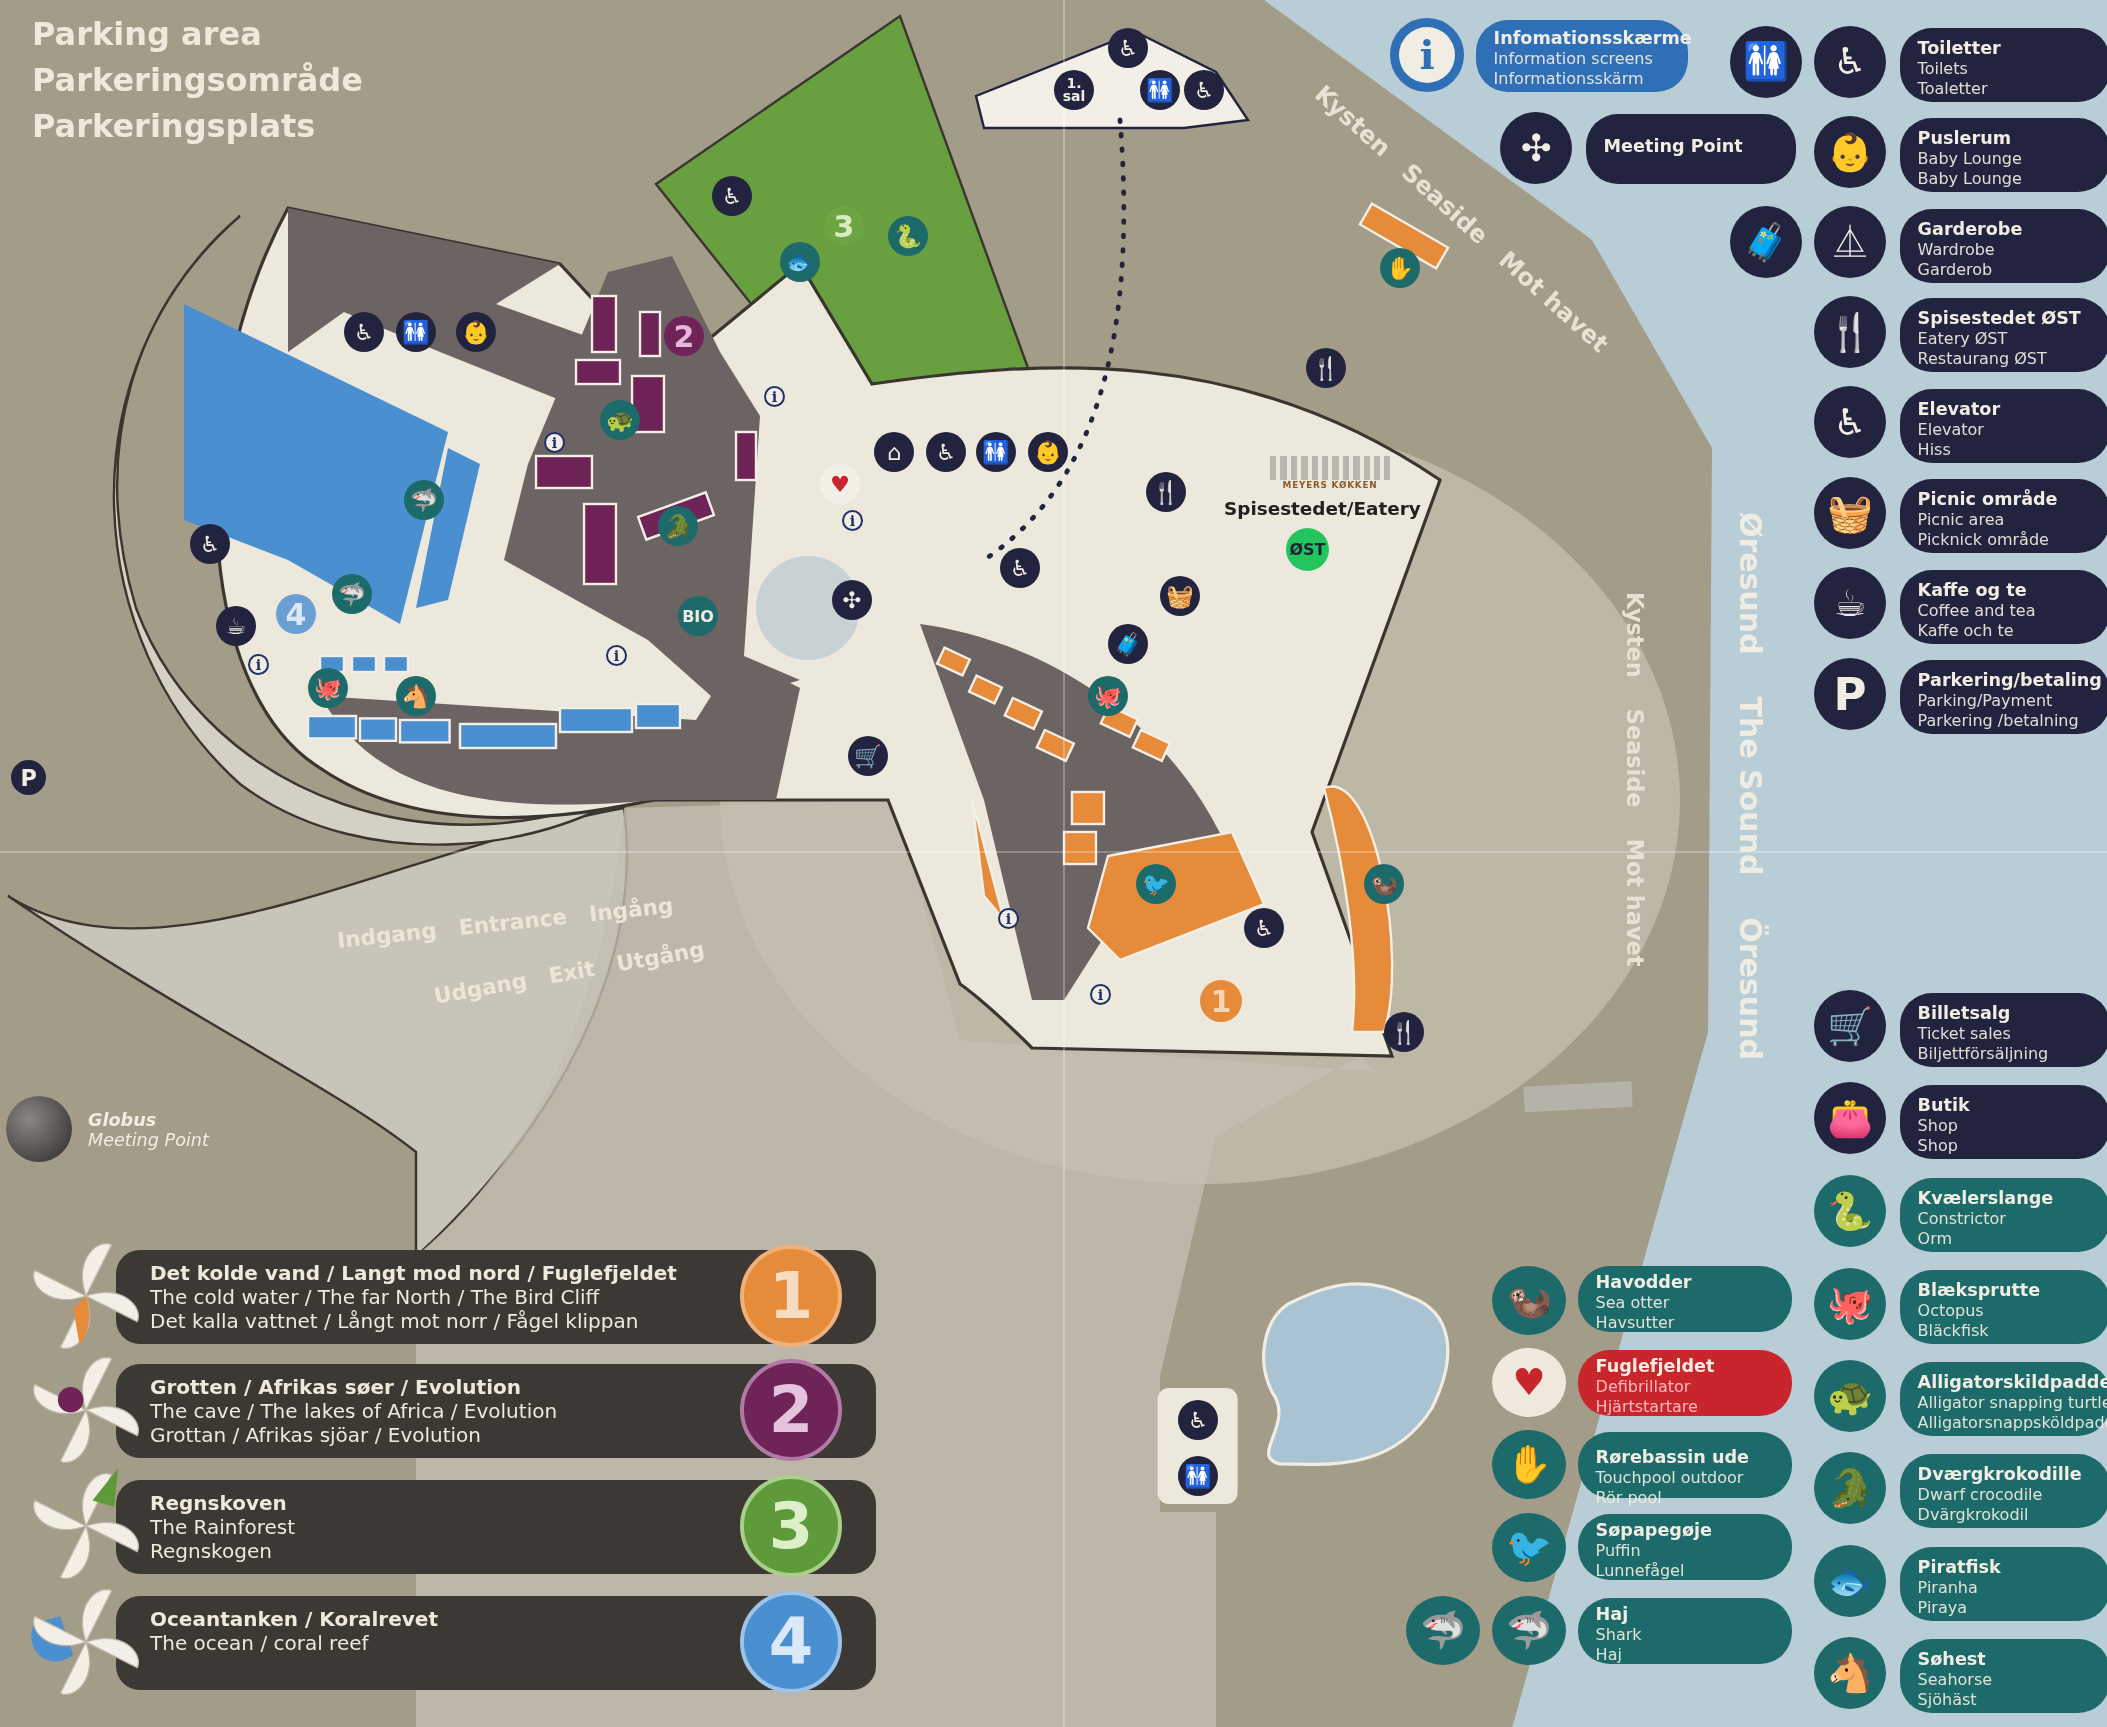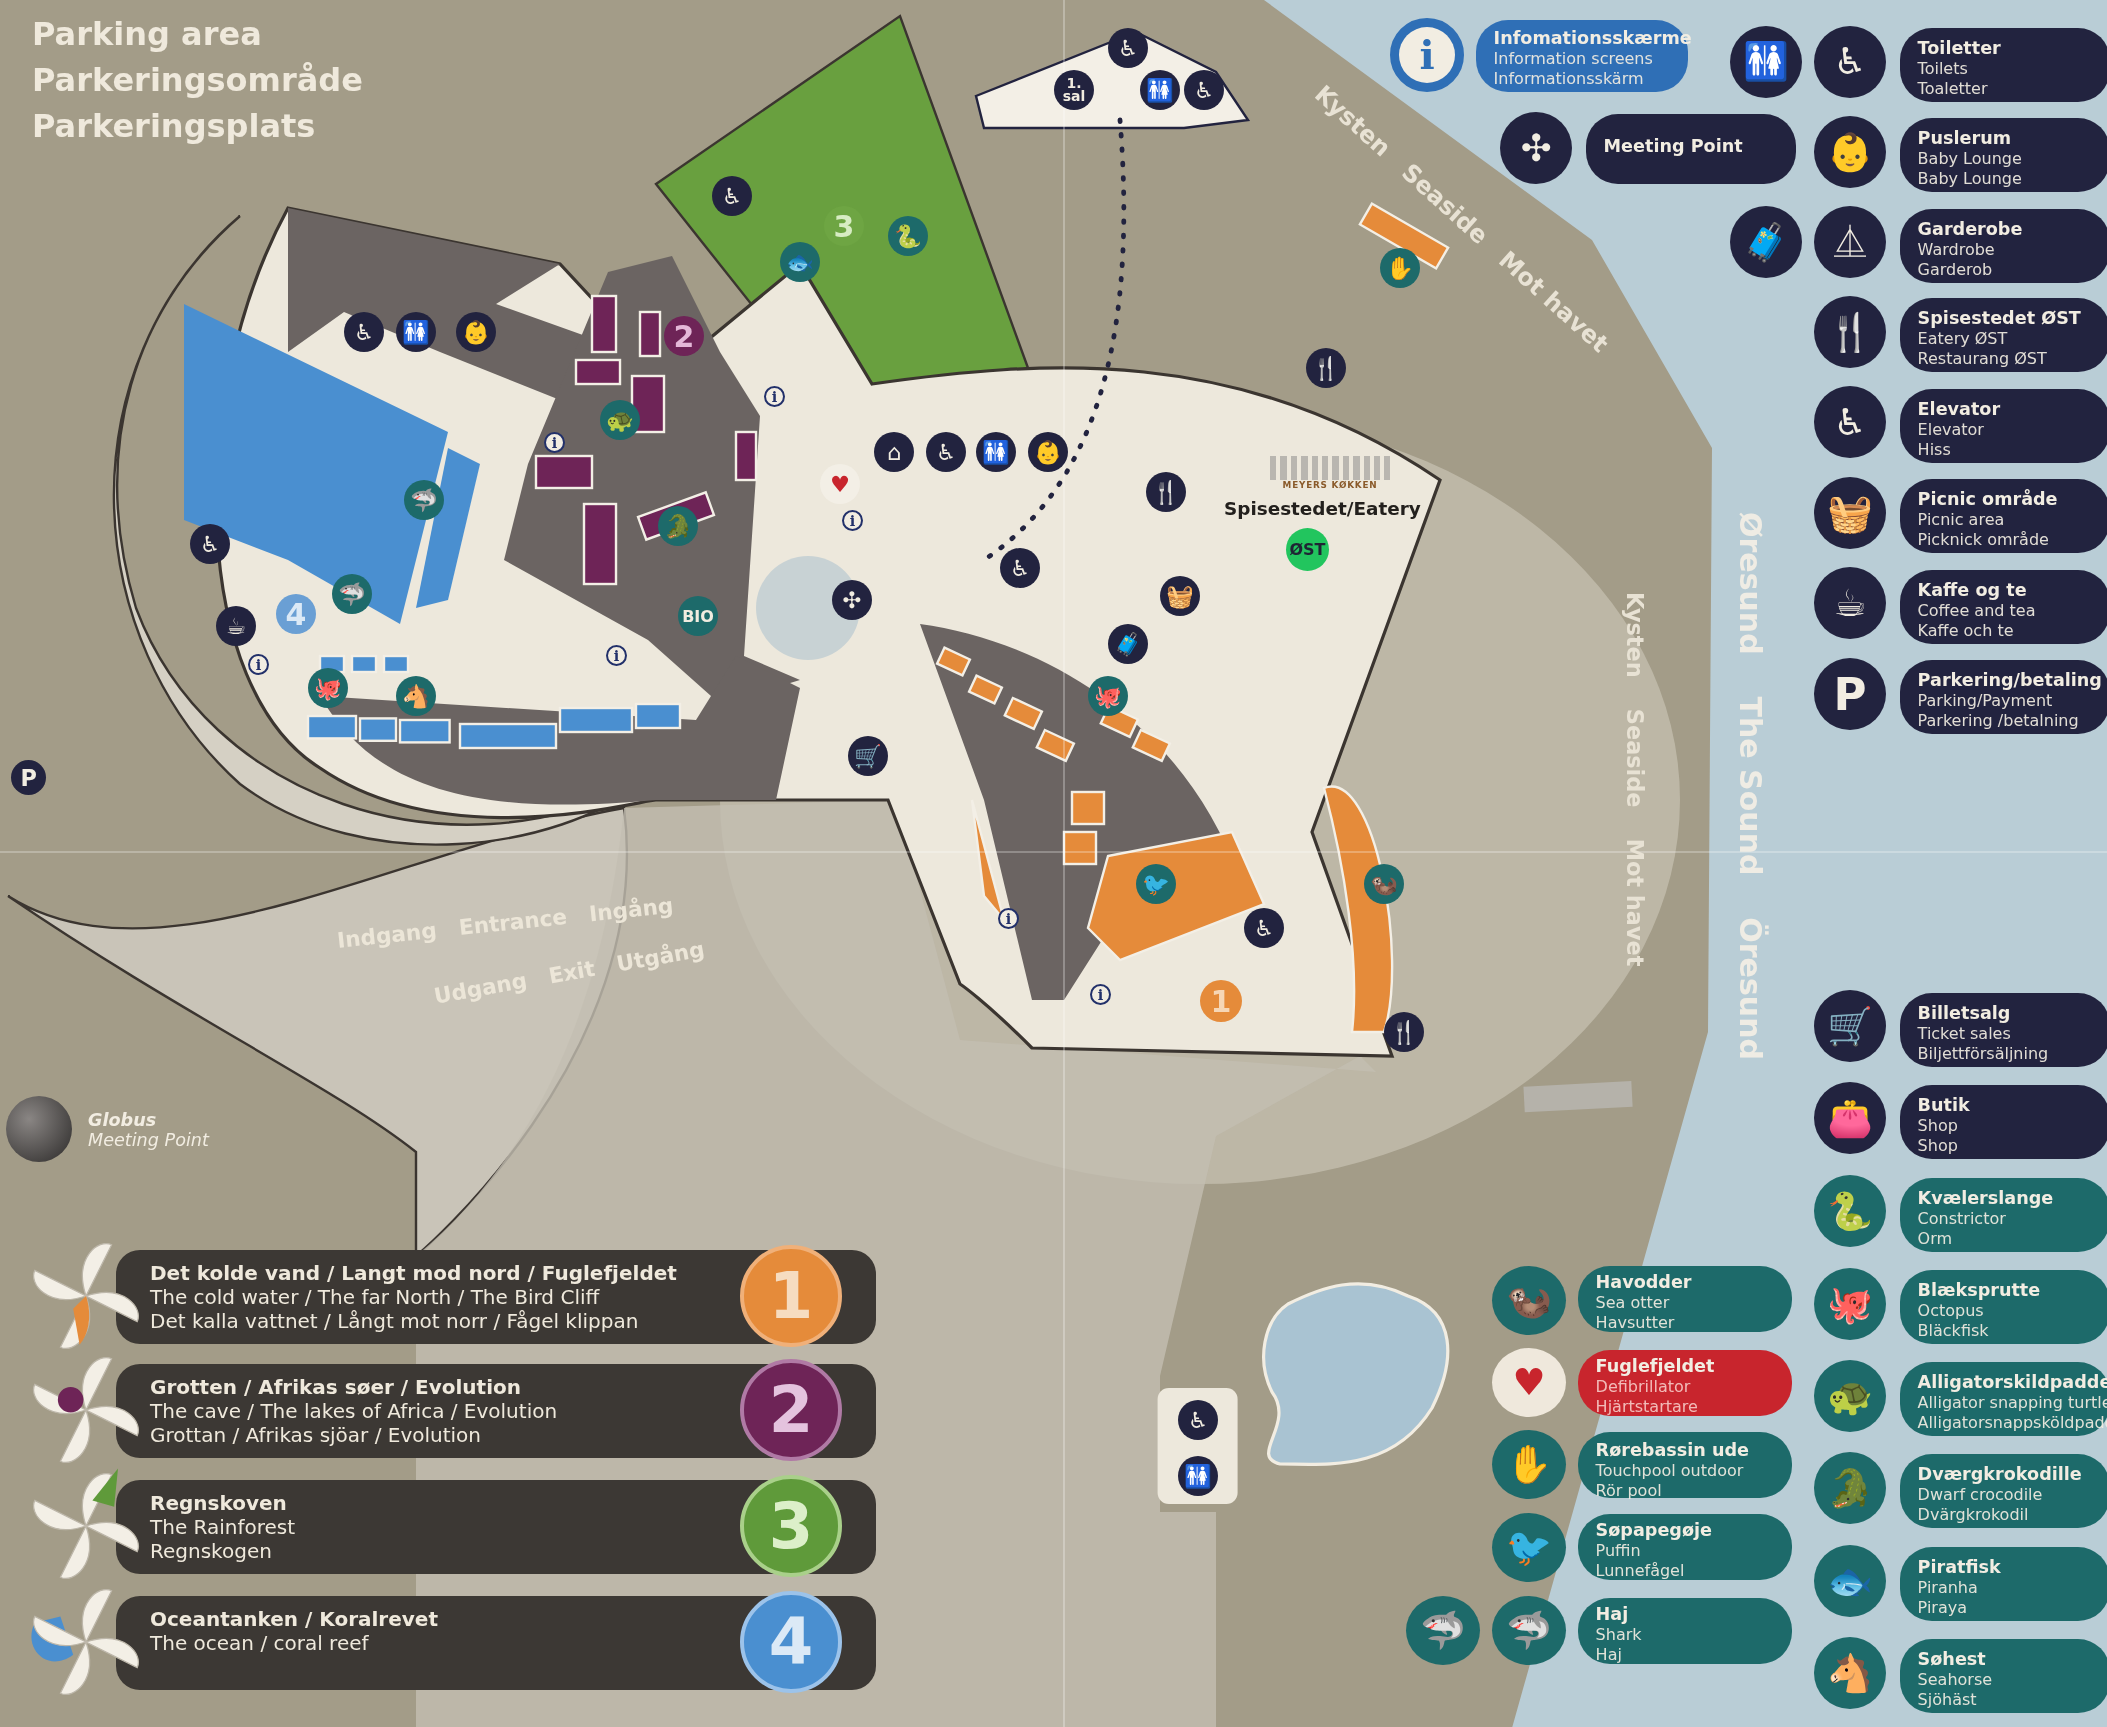--- a/index.html
+++ b/index.html
@@ -448,21 +448,21 @@
   </div>
 <div class="abs pill" style="left:1578px;top:1350px;width:214px;height:66px;padding-top:6.4px;background:#c8252d;">
   <div class="l1">Fuglefjeldet</div>
   <div class="l2" style="color:#f6c7c3;">Defibrillator</div>
   <div class="l3" style="color:#f6c7c3;">Hjärtstartare</div>
 </div>
 
 <div class="abs circle teal" style="left:1492px;top:1430px;width:74px;height:69px;">
     <span class="icon-glyph">✋</span>
   </div>
-<div class="abs pill teal" style="left:1578px;top:1432px;width:214px;height:66px;padding-top:8px;">
+<div class="abs pill teal" style="left:1578px;top:1432px;width:214px;height:66px;padding-top:15px;">
   <div class="l1">Rørebassin ude</div>
   <div class="l2">Touchpool outdoor</div>
   <div class="l3">Rör pool</div>
 </div>
 
 <div class="abs circle teal" style="left:1492px;top:1513px;width:74px;height:69px;">
     <span class="icon-glyph">🐦</span>
   </div>
 <div class="abs pill teal" style="left:1578px;top:1514px;width:214px;height:66px;padding-top:6.4px;">
   <div class="l1">Søpapegøje</div>

